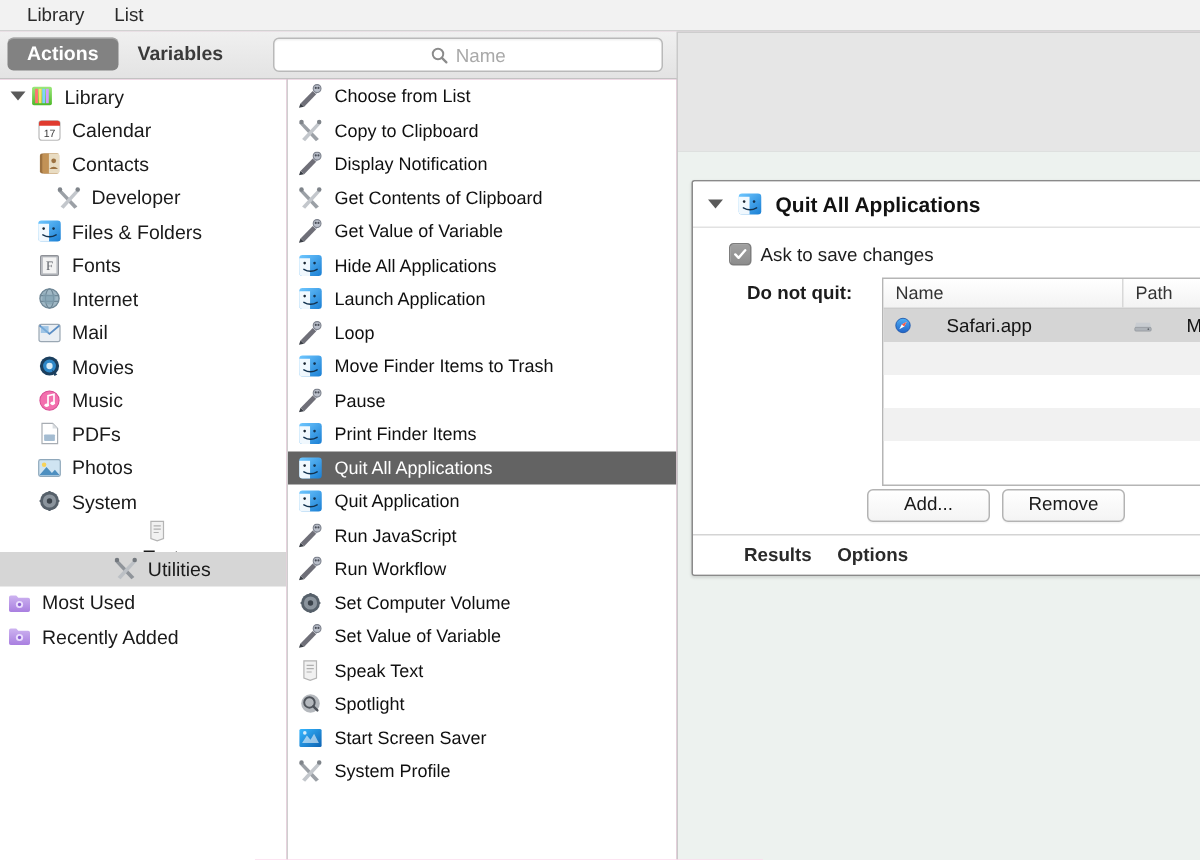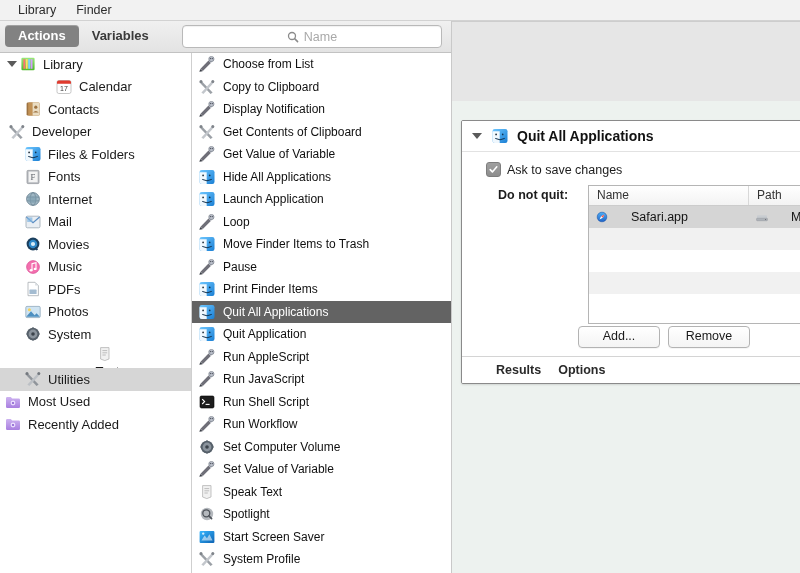--- a/index.html
+++ b/index.html
@@ -480,21 +480,21 @@
     <path d="M3 5.6 h12 l1 4.4 H2 Z" fill="#c8ccd1"></path>
     <rect x="2" y="9.6" width="14" height="3.2" rx=".9" fill="#aeb3b9" stroke="#8e9399" stroke-width=".6"></rect>
     <circle cx="13.6" cy="11.2" r=".75" fill="#5f646a"></circle>
   </symbol>
 </svg>
 
 <div id="app">
 
   <div class="menubar">
     <div class="menu-item">Library</div>
-    <div class="menu-item">Finder</div>
+    <div class="menu-item">List</div>
   </div>
 
   <div class="tabbar">
     <div class="pill-group">
       <div class="pill selected">Actions</div>
       <div class="pill">Variables</div>
     </div>
     <div class="searchfield">
       <div class="sf-inner">
         <span>
@@ -513,37 +513,37 @@
         <div class="disclosure">
           <div class="tri"></div>
         </div>
         <span class="tree-icon">
           <svg class="ic" viewBox="0 0 18 16">
             <use href="#ic-library-icon"></use>
           </svg>
         </span>
         <span>Library</span>
       </div>
-      <div class="tree-row" style="padding-left:24px;margin-left:31px;">
+      <div class="tree-row" style="padding-left:24px;">
         <span class="tree-icon">
           <svg class="ic" viewBox="0 0 18 16">
             <use href="#ic-calendar-icon"></use>
           </svg>
         </span>
         <span>Calendar</span>
       </div>
       <div class="tree-row" style="padding-left:24px;">
         <span class="tree-icon">
           <svg class="ic" viewBox="0 0 18 16">
             <use href="#ic-contacts-icon"></use>
           </svg>
         </span>
         <span>Contacts</span>
       </div>
-      <div class="tree-row" style="padding-left:8px;">
+      <div class="tree-row" style="padding-left:37px;">
         <span class="tree-icon">
           <svg class="ic" viewBox="0 0 18 16">
             <use href="#ic-developer-icon"></use>
           </svg>
         </span>
         <span>Developer</span>
       </div>
       <div class="tree-row" style="padding-left:24px;">
         <span class="tree-icon">
           <svg class="ic" viewBox="0 0 18 16">
@@ -617,21 +617,21 @@
         <span>System</span>
       </div>
       <div class="tree-row" style="padding-left:24px;flex-direction:column;">
         <span class="tree-icon">
           <svg class="ic" viewBox="0 0 18 16">
             <use href="#ic-text-icon"></use>
           </svg>
         </span>
         <span>Text</span>
       </div>
-      <div class="tree-row selected" style="padding-left:24px;">
+      <div class="tree-row selected" style="padding-left:24px;justify-content:center;">
         <span class="tree-icon">
           <svg class="ic" viewBox="0 0 18 16">
             <use href="#ic-utilities-icon"></use>
           </svg>
         </span>
         <span>Utilities</span>
       </div>
       <div class="tree-row" style="padding-left:4px;">
         <span class="tree-icon">
           <svg class="ic" viewBox="0 0 18 16">
@@ -755,37 +755,21 @@
           </svg>
         </span>
         <span>Quit Application</span>
       </div>
       <div class="action-row">
         <span class="action-icon">
           <svg class="ic" viewBox="0 0 18 16">
             <use href="#ic-automator-robot-icon"></use>
           </svg>
         </span>
-        <span>Run AppleScript</span>
-      </div>
-      <div class="action-row">
-        <span class="action-icon">
-          <svg class="ic" viewBox="0 0 18 16">
-            <use href="#ic-automator-robot-icon"></use>
-          </svg>
-        </span>
         <span>Run JavaScript</span>
-      </div>
-      <div class="action-row">
-        <span class="action-icon">
-          <svg class="ic" viewBox="0 0 18 16">
-            <use href="#ic-terminal-icon"></use>
-          </svg>
-        </span>
-        <span>Run Shell Script</span>
       </div>
       <div class="action-row">
         <span class="action-icon">
           <svg class="ic" viewBox="0 0 18 16">
             <use href="#ic-automator-robot-icon"></use>
           </svg>
         </span>
         <span>Run Workflow</span>
       </div>
       <div class="action-row">

